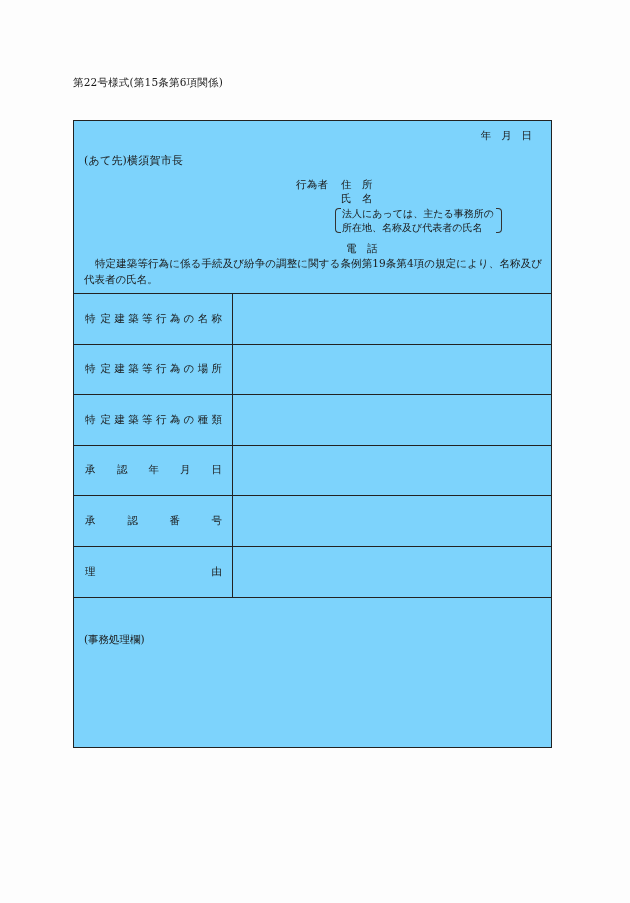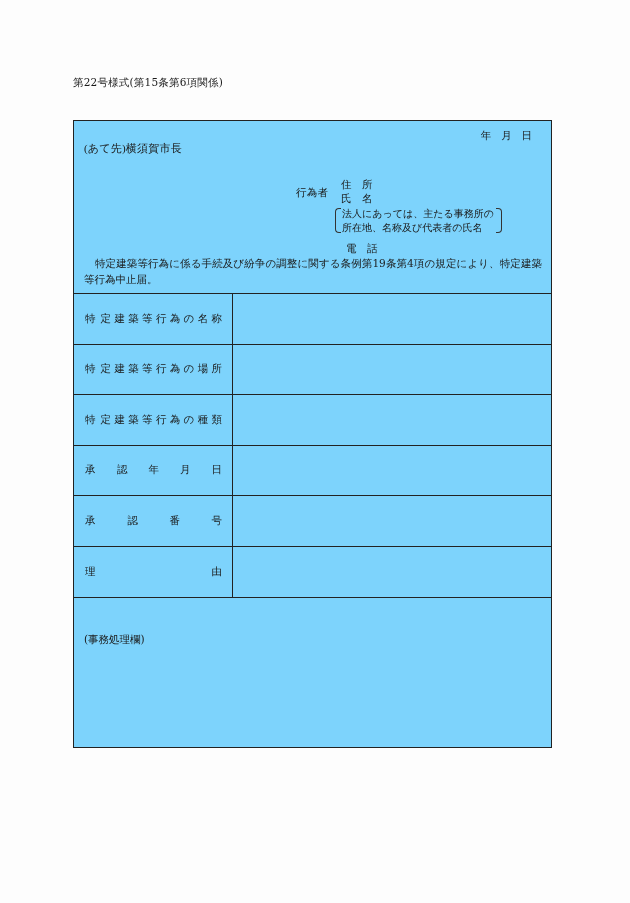--- a/index.html
+++ b/index.html
@@ -69,41 +69,39 @@
     top: 8px;
     font-size: 10.5px;
     white-space: nowrap;
   }
   .date-line span { display: inline-block; }
   .date-line .g { width: 17px; }
 
   .addressee {
     position: absolute;
     left: 10px;
-    top: 20px;
+    top: 32px;
     font-size: 11px;
     white-space: nowrap;
     letter-spacing: 0.2px;
-    font-family: Liberation Serif, serif;
   }
 
   
   .actor-block {
     position: absolute;
     left: 222px;
     top: 56px;
     display: flex;
     align-items: flex-start;
     white-space: nowrap;
   }
   .actor-label {
     font-size: 10.5px;
     padding-top: 1px;
     letter-spacing: 0.2px;
-    margin-top: 8px;
   }
   .actor-fields {
     margin-left: 13px;
     font-size: 10.5px;
     line-height: 14px;
   }
 
   
   .corp-note {
     position: absolute;
@@ -242,21 +240,21 @@
         <div class="brk"></div>
         <div class="corp-lines">
           <div>法人にあっては、主たる事務所の</div>
           <div>所在地、名称及び代表者の氏名</div>
         </div>
         <div class="brk right"></div>
       </div>
 
       <div class="tel-line">電　話</div>
 
-      <div class="statement">特定建築等行為に係る手続及び紛争の調整に関する条例第19条第4項の規定により、特定建築等行為中止届。</div>
+      <div class="statement">特定建築等行為に係る手続及び紛争の調整に関する条例第19条第4項の規定により、名称及び代表者の氏名。</div>
     </div>
 
     <table class="data-table">
       <tbody>
         <tr>
           <th>
             <div class="row-label">
               <span>特</span>
               <span>定 建 築 等 行 為 の 名 称</span>
             </div>

